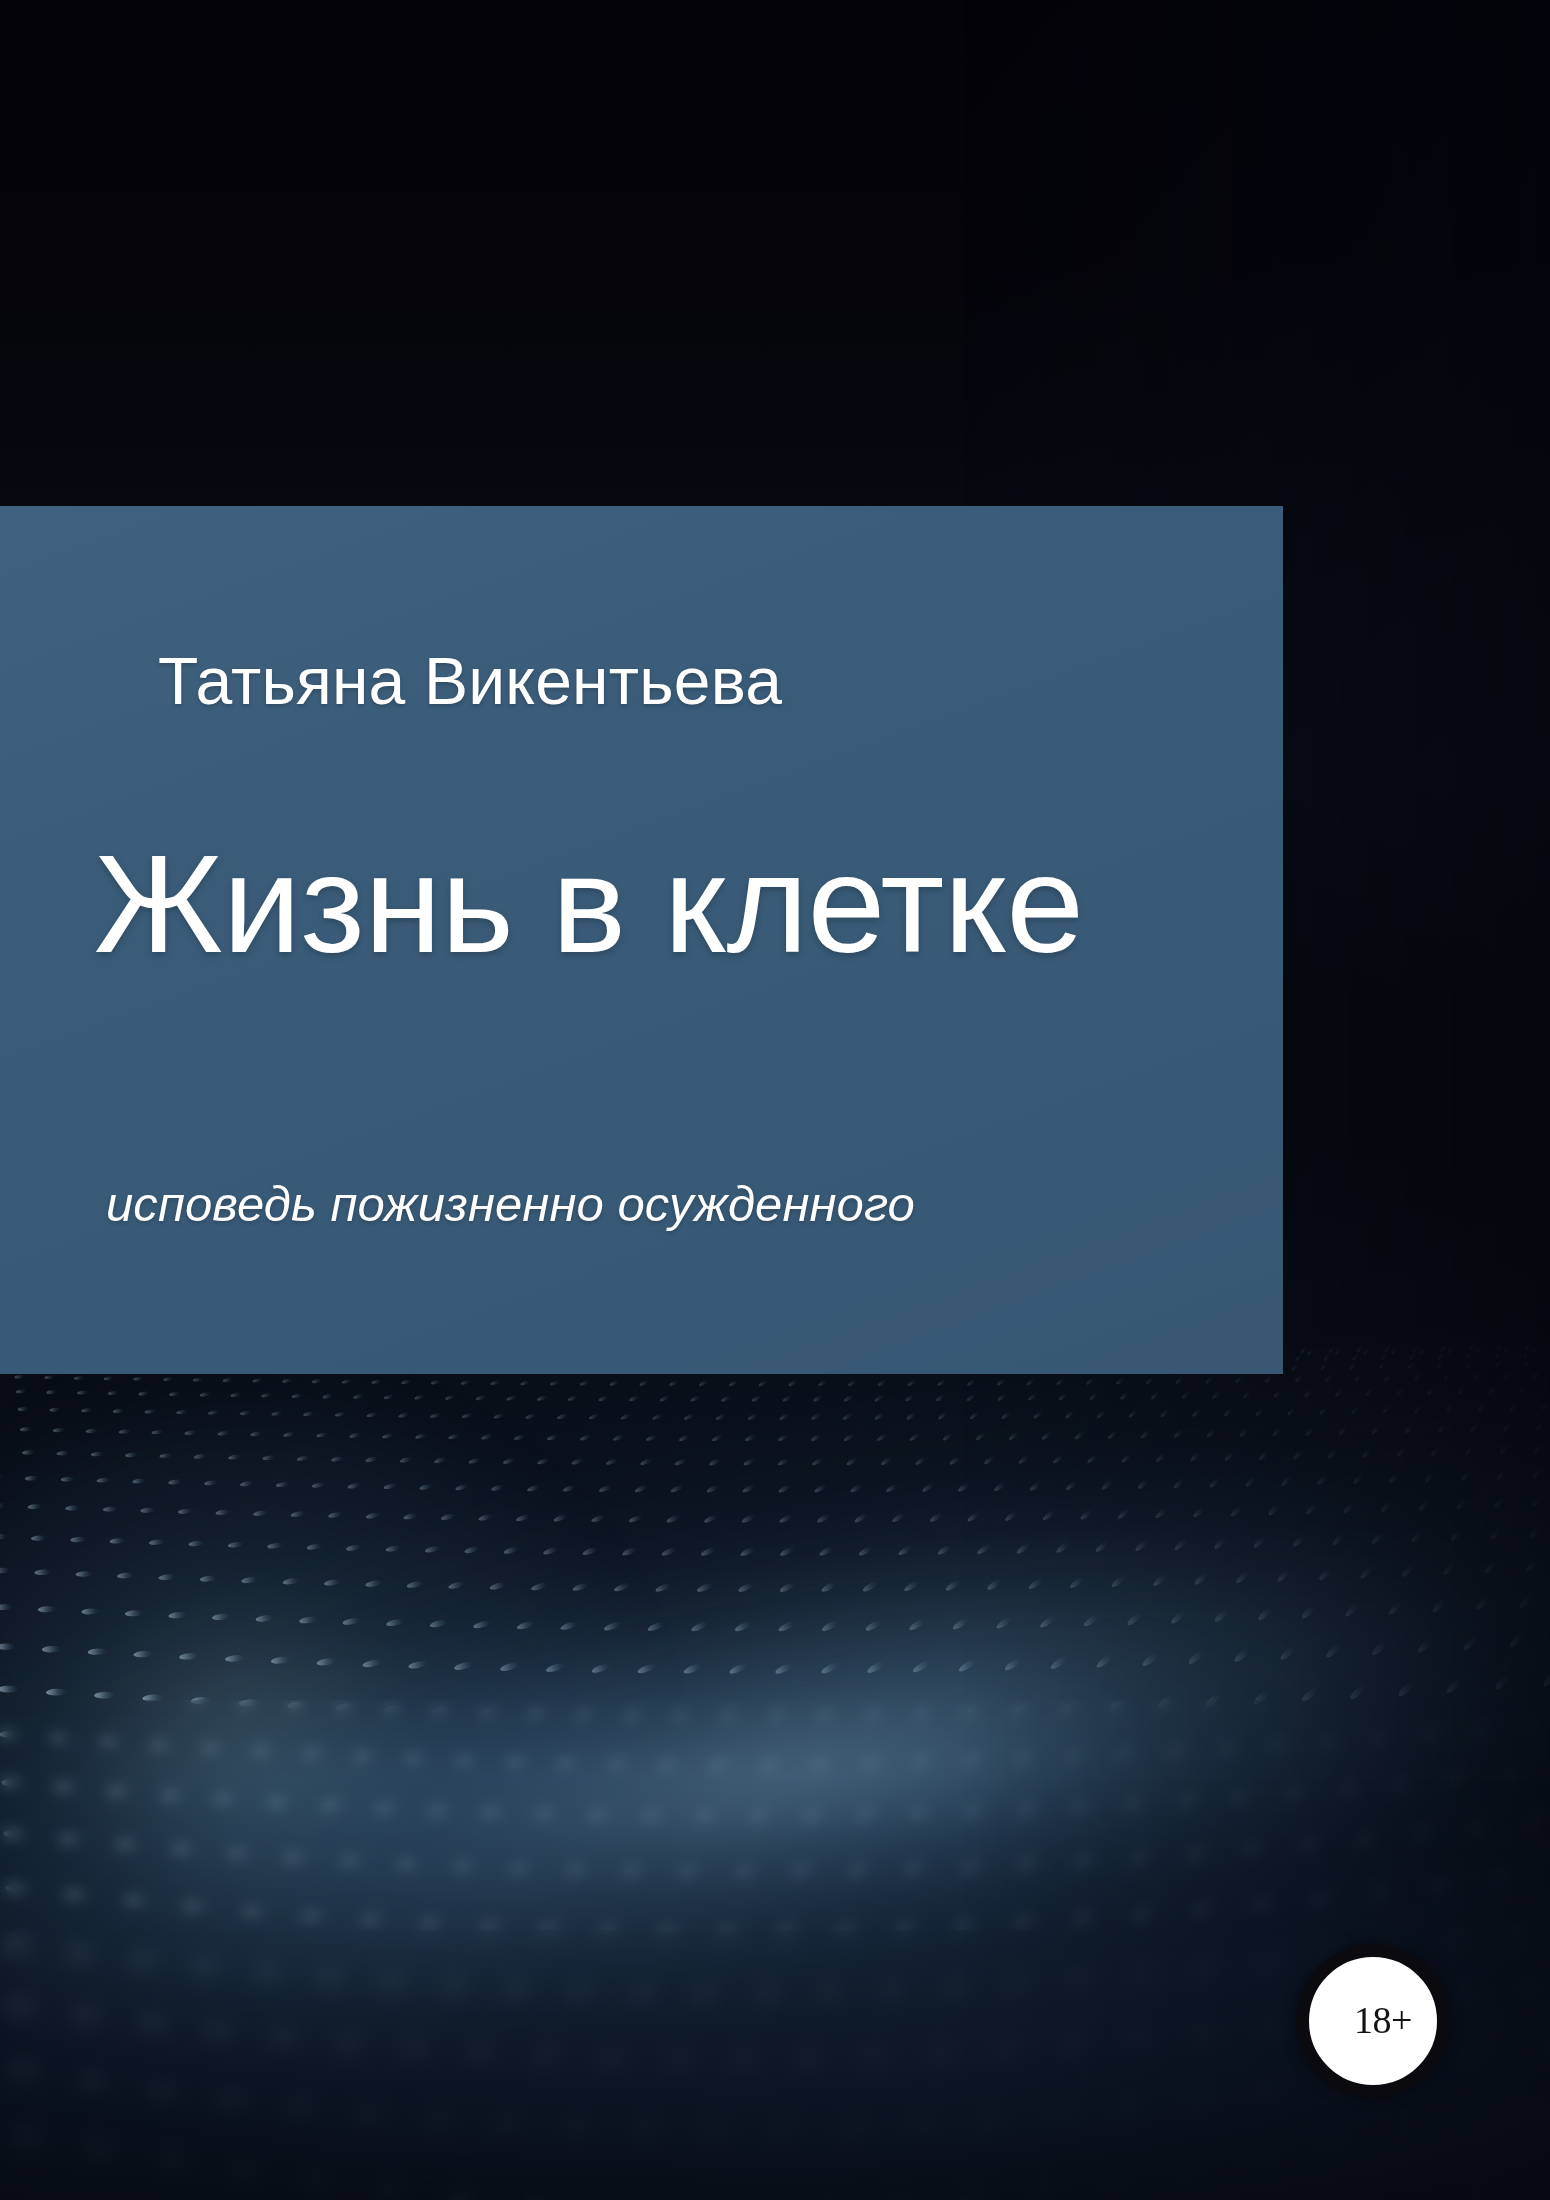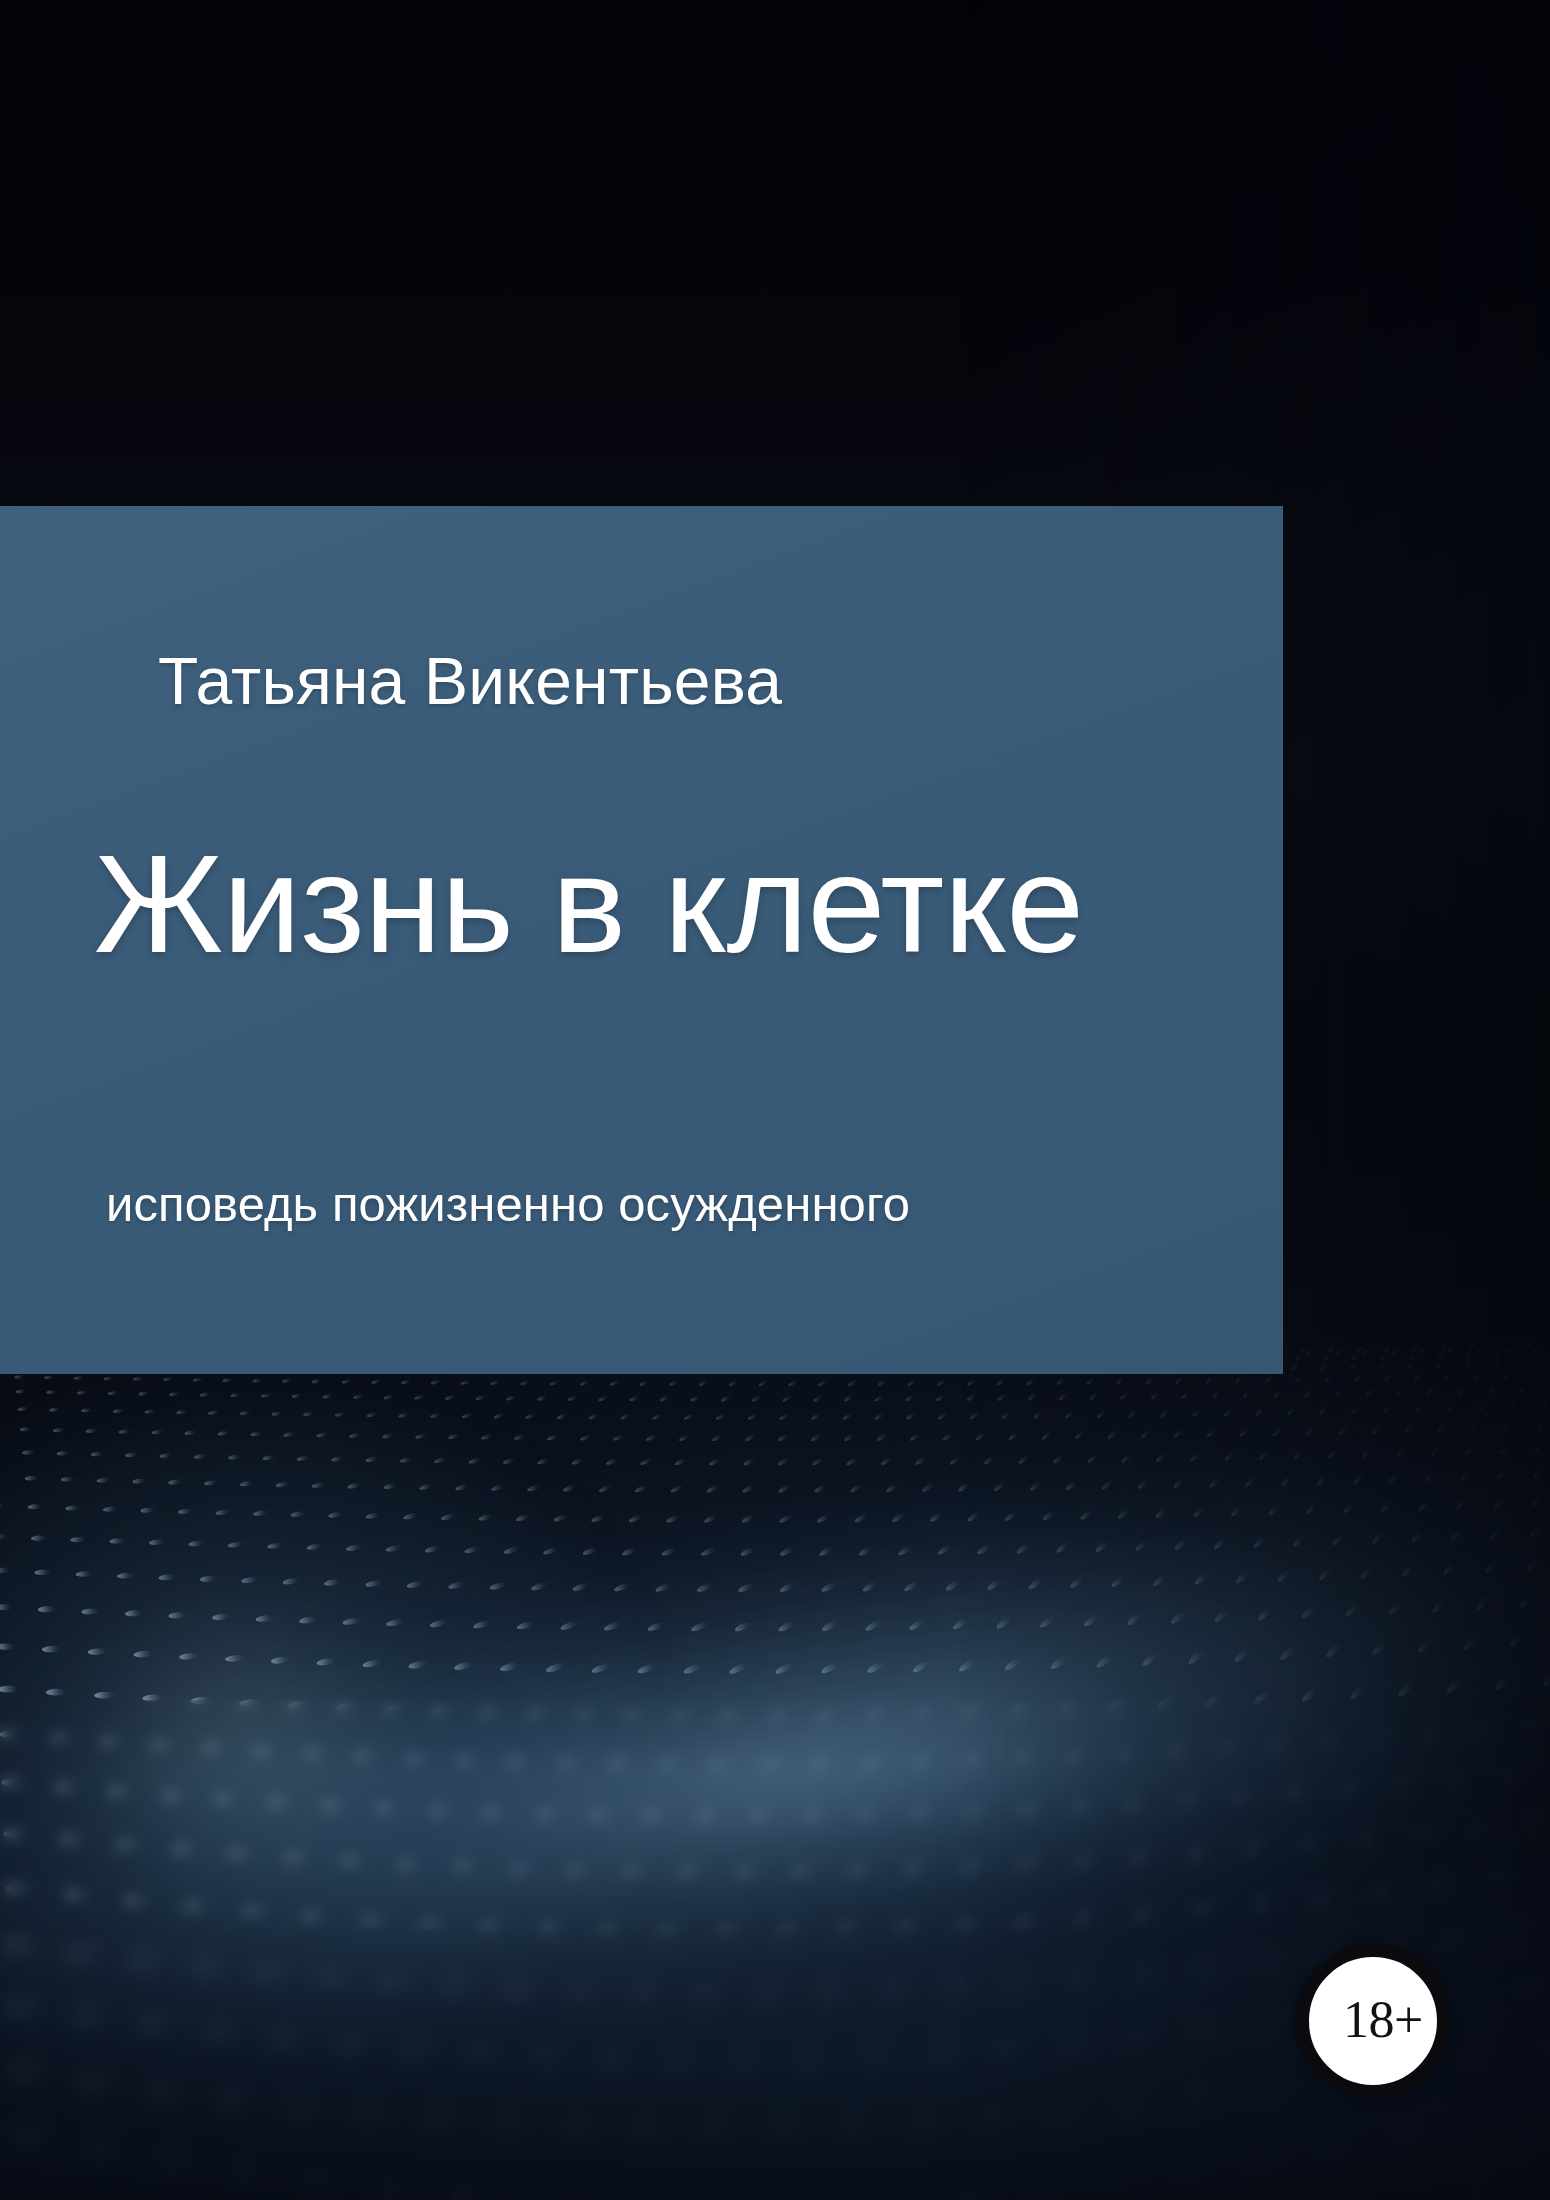--- a/index.html
+++ b/index.html
@@ -201,41 +201,42 @@
   .subtitle {
     position: absolute;
     left: 106px;
     top: 1180px;
     font-size: 49px;
     line-height: 1;
     letter-spacing: 0.1px;
     color: #ffffff;
     white-space: nowrap;
     text-shadow: 0 2px 4px rgba(0,0,0,0.22);
+    font-style: italic;
   }
 
   
   .age-badge {
     position: absolute;
     left: 1296px;
     top: 1944px;
     width: 154px;
     height: 154px;
     border-radius: 50%;
     background: #ffffff;
     border: 13px solid #0b0b0f;
     box-sizing: border-box;
     display: flex;
     align-items: center;
     justify-content: center;
     box-shadow: 0 0 14px rgba(0,0,0,0.45);
   }
   .age-badge span {
     font-family: "Liberation Serif", "DejaVu Serif", serif;
-    font-size: 52px;
+    font-size: 38px;
     line-height: 1;
     color: #121212;
     letter-spacing: -0.5px;
     transform: translateY(-1px);
     margin-left: 20px;
   }
 </style>
 </head>
 <body>
 

